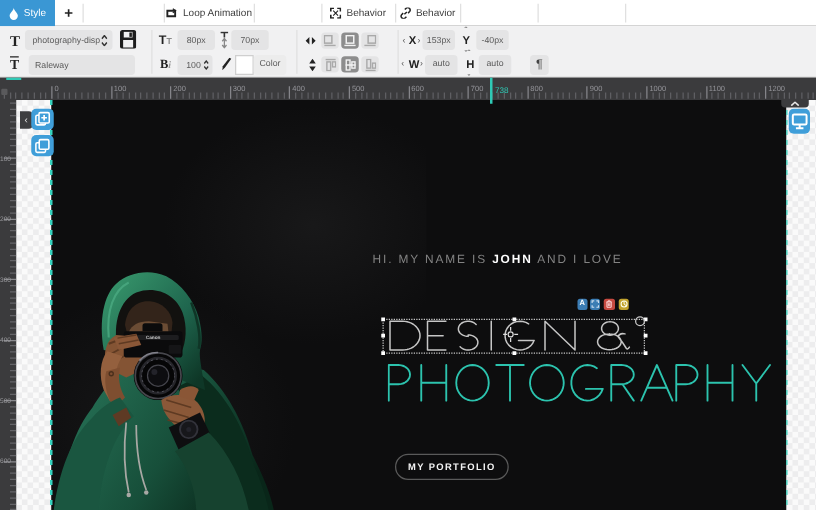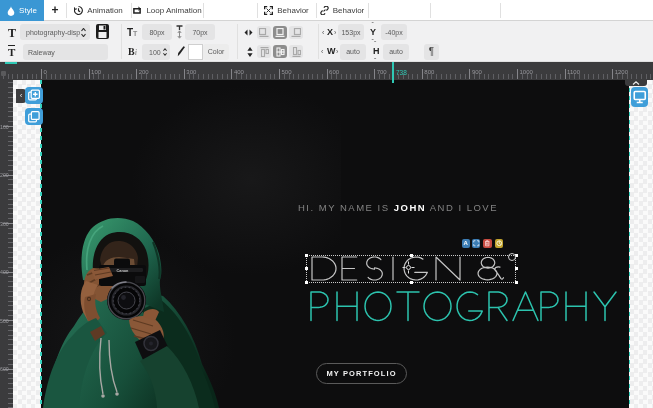--- a/index.html
+++ b/index.html
@@ -43,27 +43,20 @@
 
   <div id="tabbar">
     <div class="tab" id="tab-style">
       <svg width="8" height="10" viewBox="0 0 8 10">
           <path d="M4 0 C4 2.5 7.3 4.2 7.3 6.6 A3.3 3.3 0 0 1 0.7 6.6 C0.7 4.2 4 2.5 4 0 Z" fill="#fff"></path>
         </svg>
       <span>Style</span>
     </div>
     <div class="tab" style="left:44px;width:22px;font-size:12px;color:#222;font-weight:bold">+</div>
     <div class="tabsep" style="left:66px"></div>
-    <div class="tab" style="left:66px;width:65px">
-      <svg width="9" height="9" viewBox="0 0 16 16">
-          <path d="M8 1 A7 7 0 1 1 1.2 6 M1.2 6 L0 2 M1.2 6 L5 5" fill="none" stroke="#222" stroke-width="2"></path>
-          <path d="M8 4 L8 8.5 L11 10" fill="none" stroke="#222" stroke-width="2"></path>
-        </svg>
-      <span>Animation</span>
-    </div>
     <div class="tabsep" style="left:131px"></div>
     <div class="tab" style="left:131px;width:72px">
       <svg width="10" height="9" viewBox="0 0 16 14">
           <path d="M3 4 H13 V11 H3 Z" fill="none" stroke="#222" stroke-width="2.4"></path>
           <path d="M10 1.5 L13.5 4 L10 6.5" fill="none" stroke="#222" stroke-width="1.6"></path>
         </svg>
       <span>Loop Animation</span>
     </div>
     <div class="tabsep" style="left:203px"></div>
     <div class="tabsep" style="left:257px"></div>

